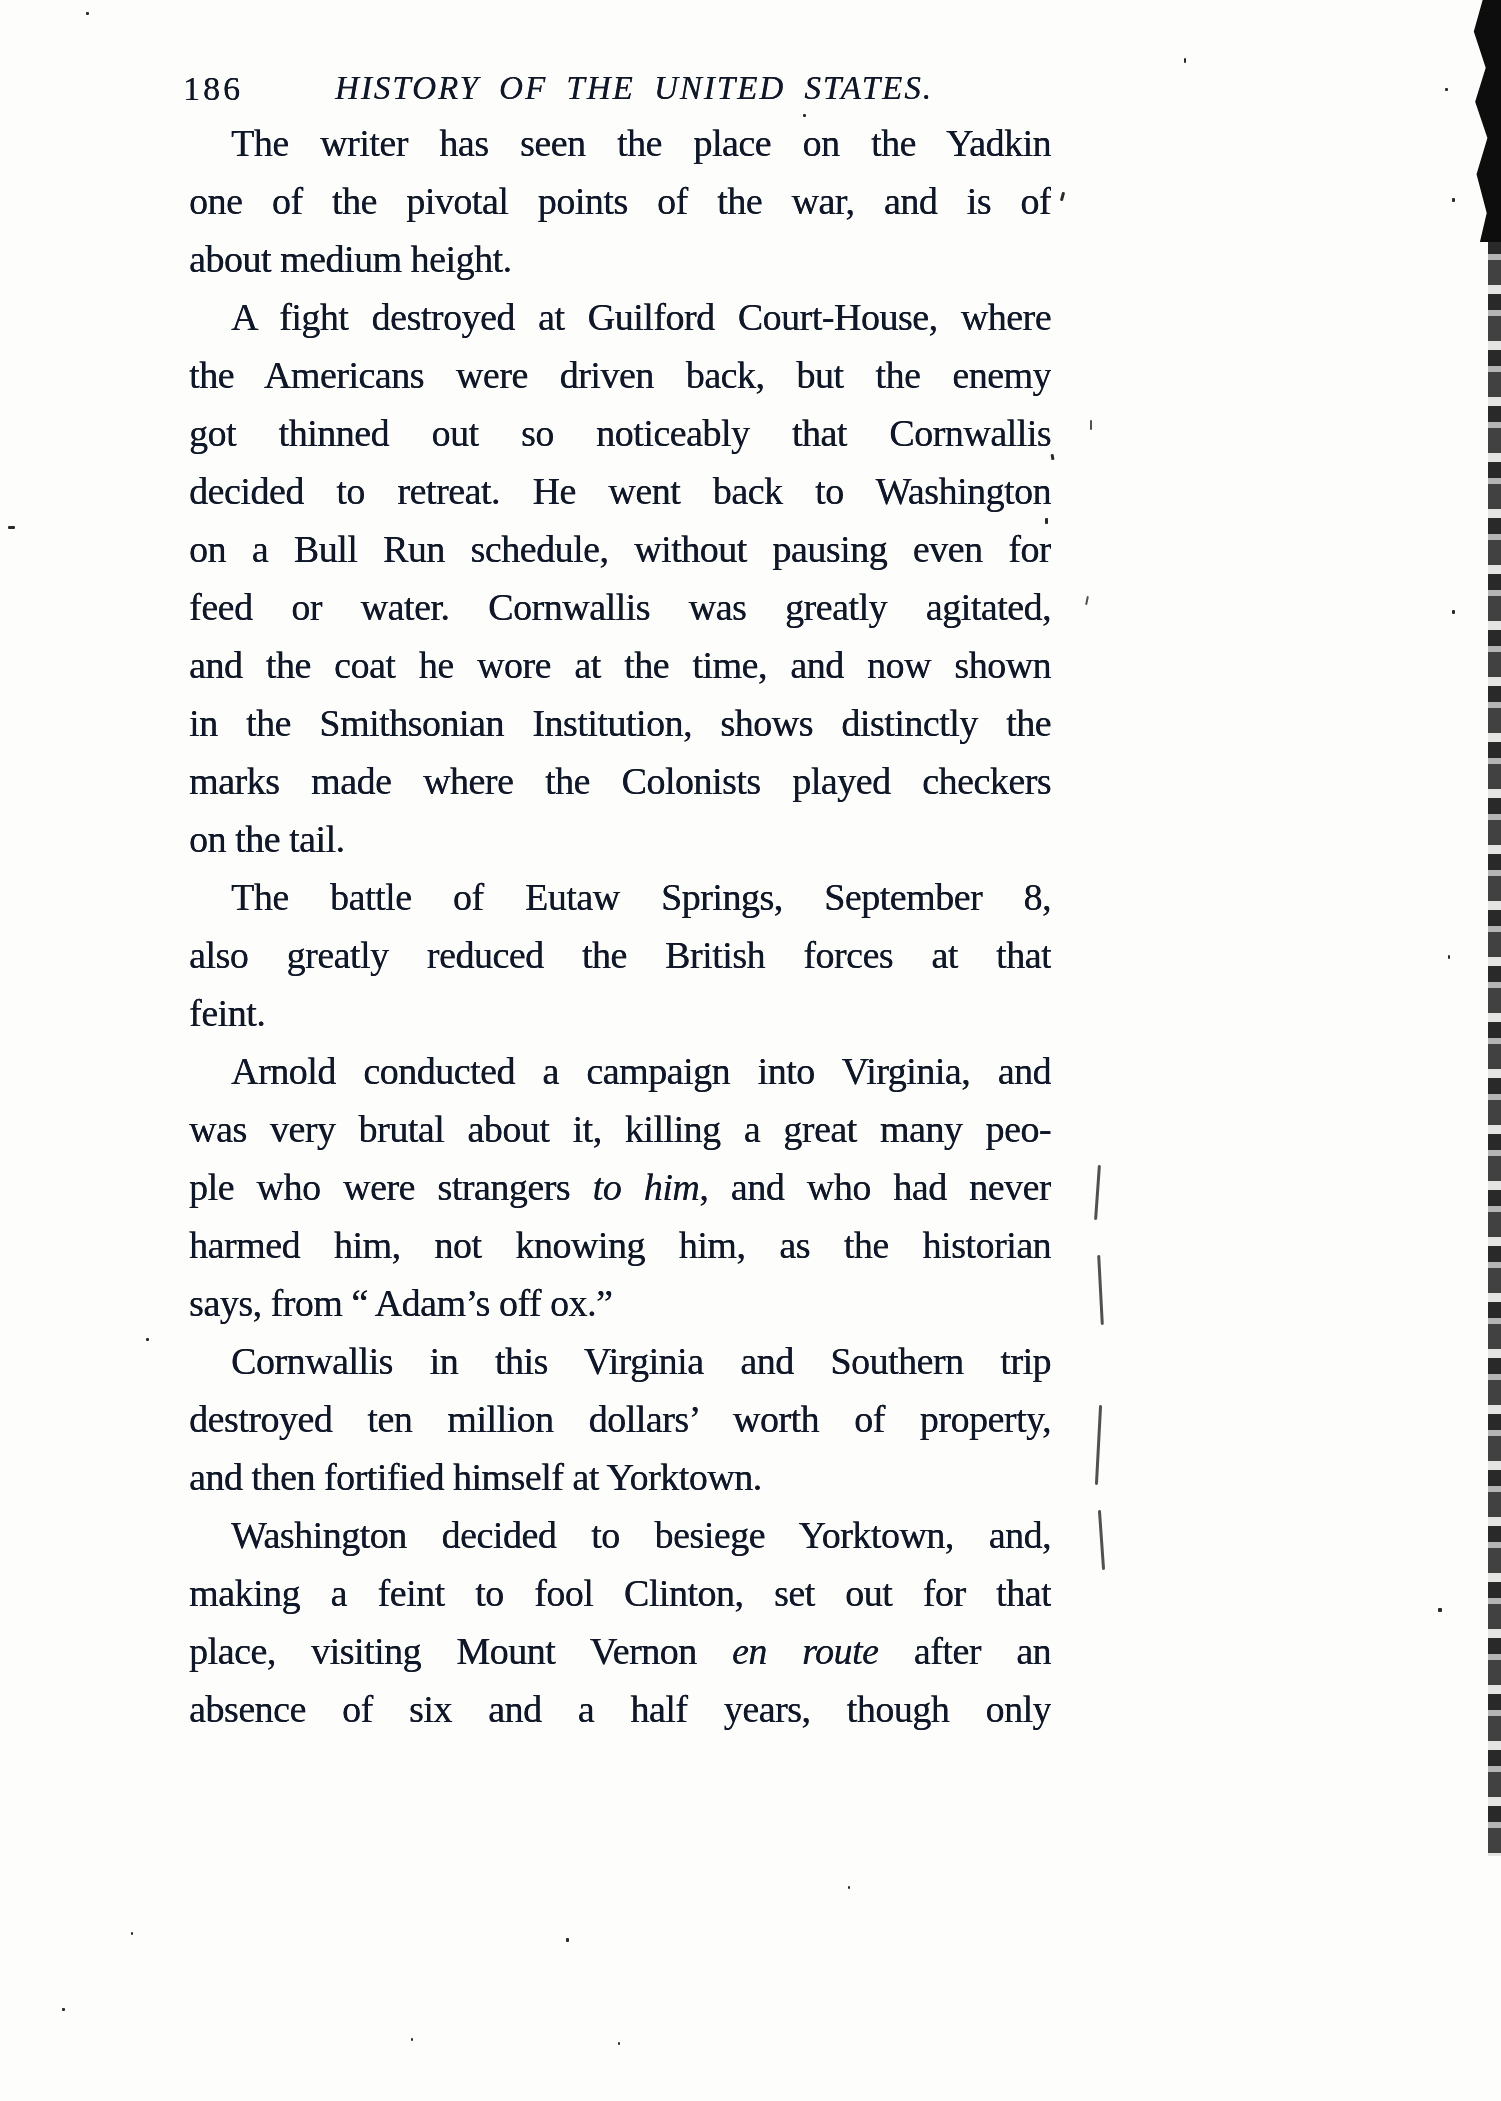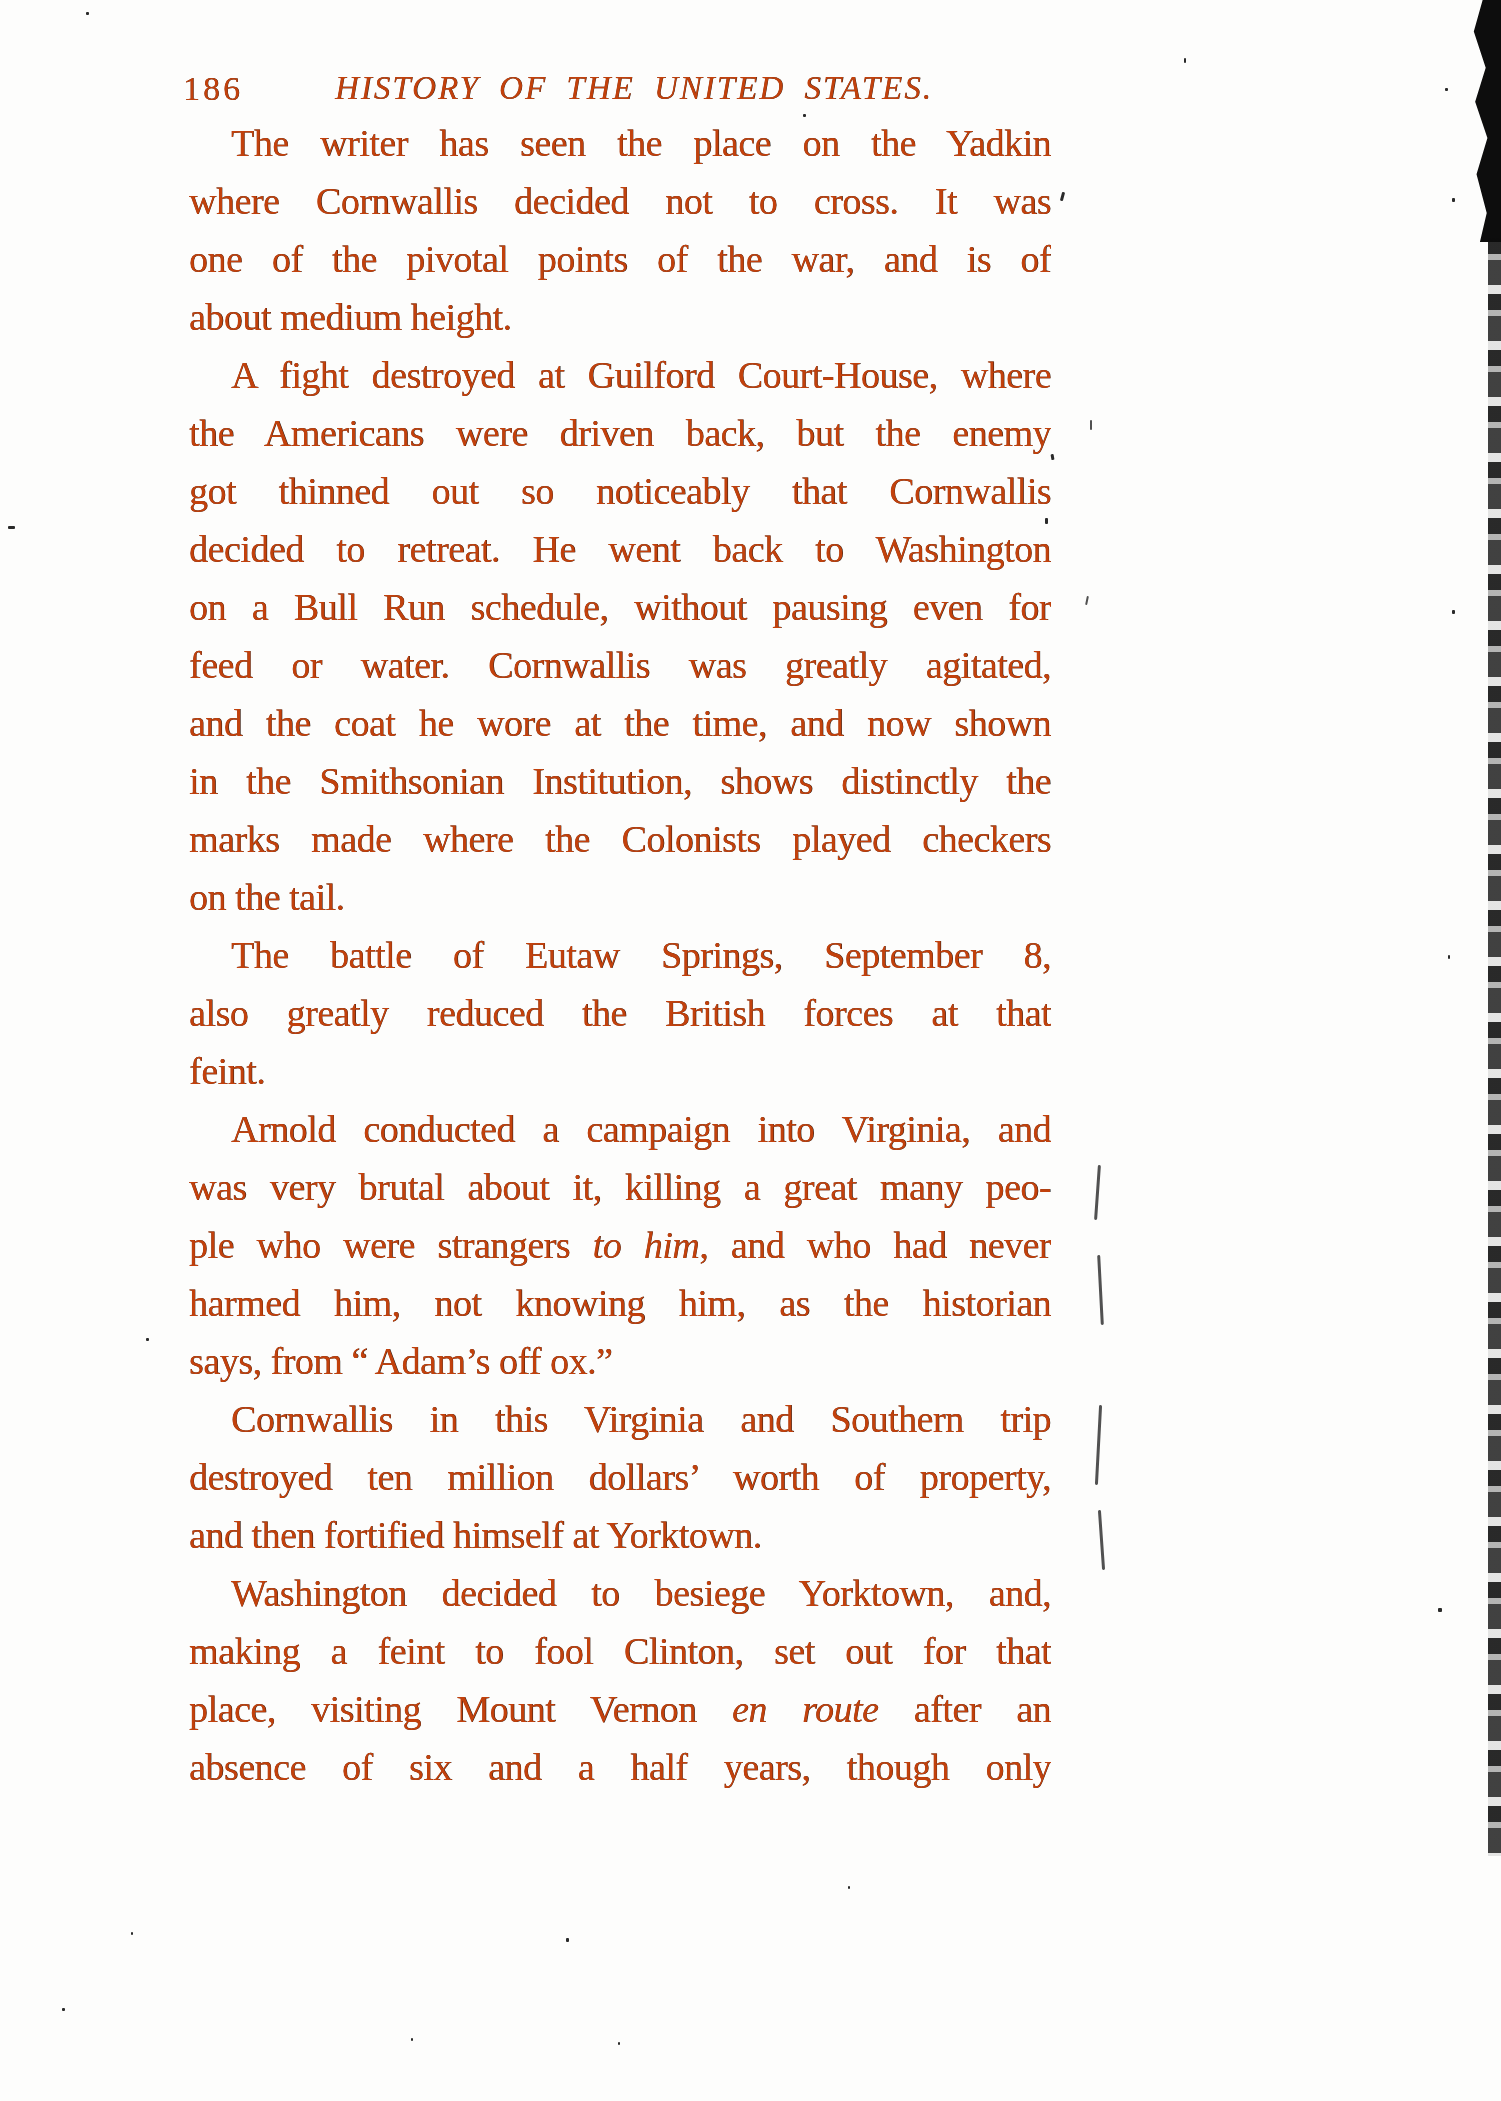--- a/index.html
+++ b/index.html
@@ -2,21 +2,21 @@
 <html><head>
 <meta charset="utf-8">
 <style>
   html,body { margin:0; padding:0; background:#e8e8e8; }
   .page {
     position:relative;
     width:1501px; height:2101px;
     background:#fdfdfc;
     overflow:hidden;
     font-family:"Liberation Serif", serif;
-    color:#c2410c;
+    color:#0f172a;
   }
   
   .header { position:absolute; top:62px; left:0; width:100%; height:50px; }
   .pagenum {
     position:absolute; left:183px; top:8px;
     font-size:34px; letter-spacing:3px;
     text-shadow:0.3px 0.3px 0 #222;
   }
   .running-title {
     position:absolute; left:291px; top:8px;
@@ -60,21 +60,20 @@
 
 <div class="page">
 
   <div class="header">
     <span class="pagenum">186</span>
     <span class="running-title">HISTORY OF THE UNITED STATES.</span>
   </div>
 
   <div class="page-text">
       <div class="line indent"><span>The writer has seen the place on the Yadkin</span></div>
-      <div class="line"><span>where Cornwallis decided not to cross. It was</span></div>
       <div class="line"><span>one of the pivotal points of the war, and is of</span></div>
       <div class="line last"><span>about medium height.</span></div>
       <div class="line indent"><span>A fight destroyed at Guilford Court-House, where</span></div>
       <div class="line"><span>the Americans were driven back, but the enemy</span></div>
       <div class="line"><span>got thinned out so noticeably that Cornwallis</span></div>
       <div class="line"><span>decided to retreat. He went back to Washington</span></div>
       <div class="line"><span>on a Bull Run schedule, without pausing even for</span></div>
       <div class="line"><span>feed or water. Cornwallis was greatly agitated,</span></div>
       <div class="line"><span>and the coat he wore at the time, and now shown</span></div>
       <div class="line"><span>in the Smithsonian Institution, shows distinctly the</span></div>

